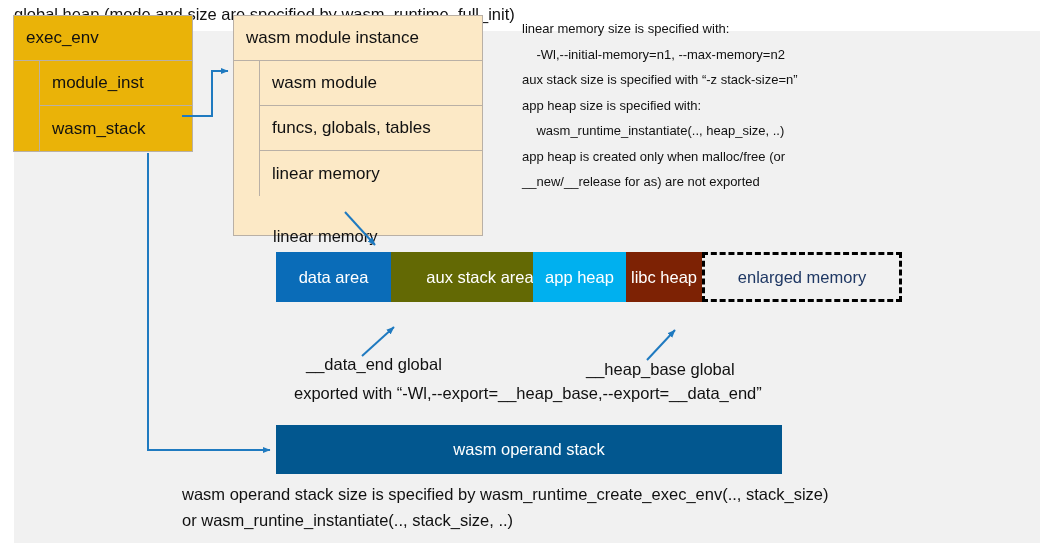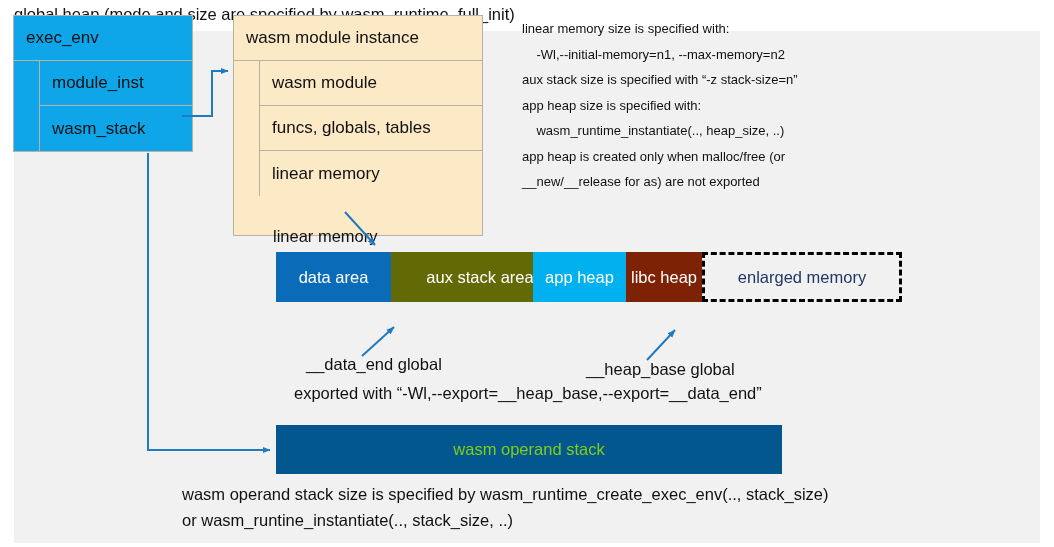--- a/index.html
+++ b/index.html
@@ -54,21 +54,21 @@
   .box .row {
     box-sizing: border-box;
     display: flex; align-items: center;
     padding-left: 12px;
     font-size: 17px;
     border-bottom: 1px solid #b9b0a6;
   }
   .box .row:last-child { border-bottom: none; }
 
   #exec-env-box { left: 13px; top: 15px; width: 180px; height: 137px;
-                  background: #0ea5e9; }
+                  background: #eab308; }
   #exec-env-box .hdr { height: 45px; }
   #exec-env-box .gutter { width: 26px; }
   #exec-env-box .row { height: 45px; }
 
   #module-inst-box { left: 233px; top: 15px; width: 250px; height: 221px;
                      background: #fce9c6; }
   #module-inst-box .hdr { height: 45px; }
   #module-inst-box .gutter { width: 26px; }
   #module-inst-box .row { height: 45px; }
 
@@ -107,21 +107,21 @@
     color: #1f3864;
   }
 
   
   #operand-stack {
     position: absolute;
     left: 276px; top: 425px;
     width: 506px; height: 49px;
     background: #02578f;
     display: flex; align-items: center; justify-content: center;
-    color: #84cc16; font-size: 16.5px;
+    color: #ffffff; font-size: 16.5px;
   }
 
   
   .cap {
     position: absolute;
     font-size: 16.5px;
     white-space: pre;
     color: #111;
   }
   #cap-data-end   { left: 306px; top: 355px; }

